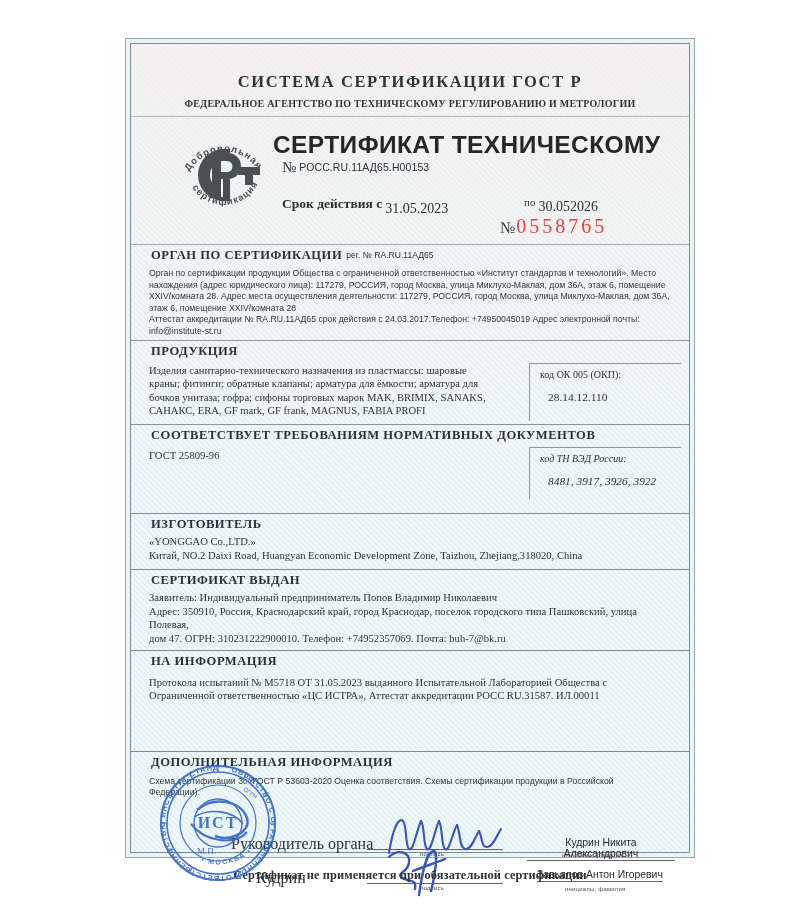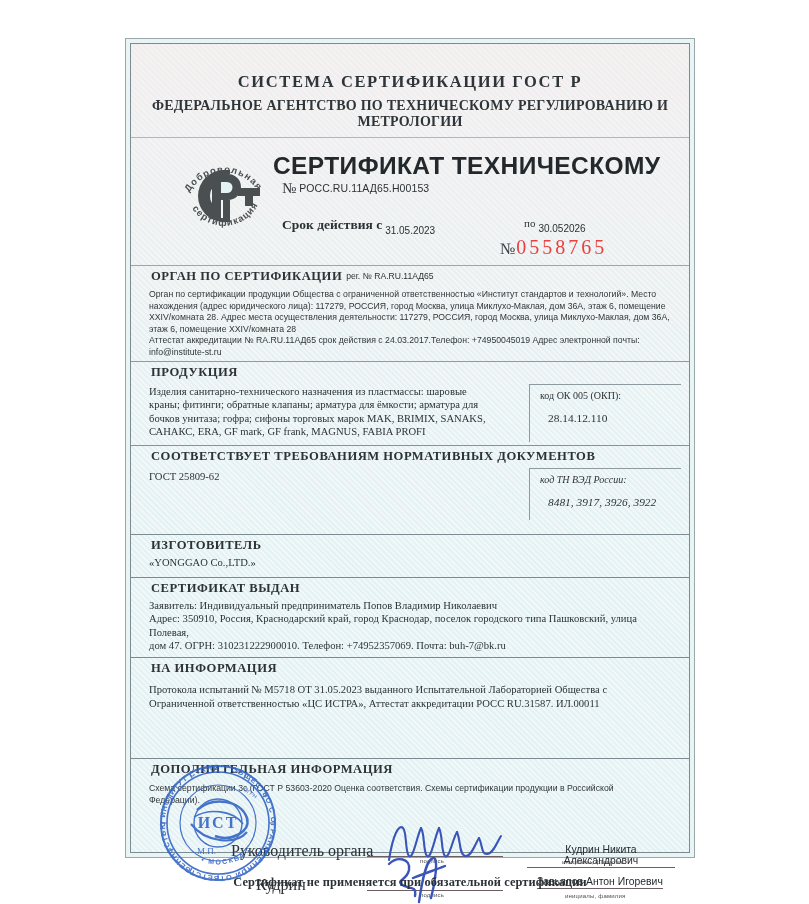--- a/index.html
+++ b/index.html
@@ -48,21 +48,21 @@
 
   
   .head-block { padding-top: 12px; text-align: center; position: relative; }
   .head-line1 {
     font-size: 16.5px;
     font-weight: bold;
     letter-spacing: 1.6px;
     color: #2e3438;
   }
   .head-line2 {
-    font-size: 14px;
+    font-size: 10px;
     font-weight: bold;
     letter-spacing: .25px;
     color: #2e3438;
     margin-top: 6px;
   }
   .rule {
     height: 1px;
     background: #7c8b92;
     margin: 7px -14px 0 -14px;
   }
@@ -98,22 +98,22 @@
   .valid-row {
     position: absolute;
     left: 137px;
     top: 79px;
     width: 410px;
     font-size: 13.5px;
     color: #2b3135;
   }
   .valid-row .lbl { font-weight: bold; }
   .valid-row .date {
-    font-family: Liberation Sans, sans-serif;
-    font-size: 10px;
+    font-family: Liberation Serif, serif;
+    font-size: 14px;
     vertical-align: -5px;
     margin-left: 3px;
   }
   .valid-row .po {
     position: absolute;
     left: 242px;
     top: 0;
     font-size: 11px;
   }
   .serial {
@@ -312,31 +312,32 @@
       <div class="body-serif pad" style="width:345px; padding-top:2px;">Изделия санитарно-технического назначения из пластмассы: шаровые краны; фитинги; обратные клапаны; арматура для ёмкости; арматура для бочков унитаза; гофра; сифоны торговых марок MAK, BRIMIX, SANAKS, САНАКС, ERA, GF mark, GF frank, MAGNUS, FABIA PROFI</div>
       <div class="code-box" style="top:22px; height:58px;">
         <div class="cb-label">код ОК 005 (ОКП):</div>
         <div class="cb-value">28.14.12.110</div>
       </div>
     </div>
 
     <div class="rule" style="margin-top:6px;"></div>
     <div class="section" style="min-height:62px;">
       <div class="sec-head">СООТВЕТСТВУЕТ ТРЕБОВАНИЯМ НОРМАТИВНЫХ ДОКУМЕНТОВ</div>
-      <div class="body-serif pad" style="width:340px; padding-top:3px;">ГОСТ 25809-62</div>
+      <div class="body-serif pad" style="width:340px; padding-top:3px;">ГОСТ 25809-96</div>
       <div class="code-box" style="top:22px; height:52px;font-style:italic;">
         <div class="cb-label">код ТН ВЭД России:</div>
         <div class="cb-value">8481, 3917, 3926, 3922</div>
       </div>
     </div>
 
     <div class="rule" style="margin-top:26px;"></div>
     <div class="section">
       <div class="sec-head">ИЗГОТОВИТЕЛЬ</div>
       <div class="body-serif pad">«YONGGAO Co.,LTD.»</div>
+      <div class="body-serif pad">Китай, NO.2 Daixi Road, Huangyan Economic Development Zone, Taizhou, Zhejiang,318020, China</div>
     </div>
 
     <div class="rule" style="margin-top:7px;"></div>
     <div class="section">
       <div class="sec-head">СЕРТИФИКАТ ВЫДАН</div>
       <div class="body-serif pad">Заявитель: Индивидуальный предприниматель Попов Владимир Николаевич</div>
       <div class="body-serif pad">Адрес: 350910, Россия, Краснодарский край, город Краснодар, поселок городского типа Пашковский, улица Полевая,</div>
       <div class="body-serif pad">дом 47. ОГРН: 310231222900010. Телефон: +74952357069. Почта: buh-7@bk.ru</div>
     </div>
 

